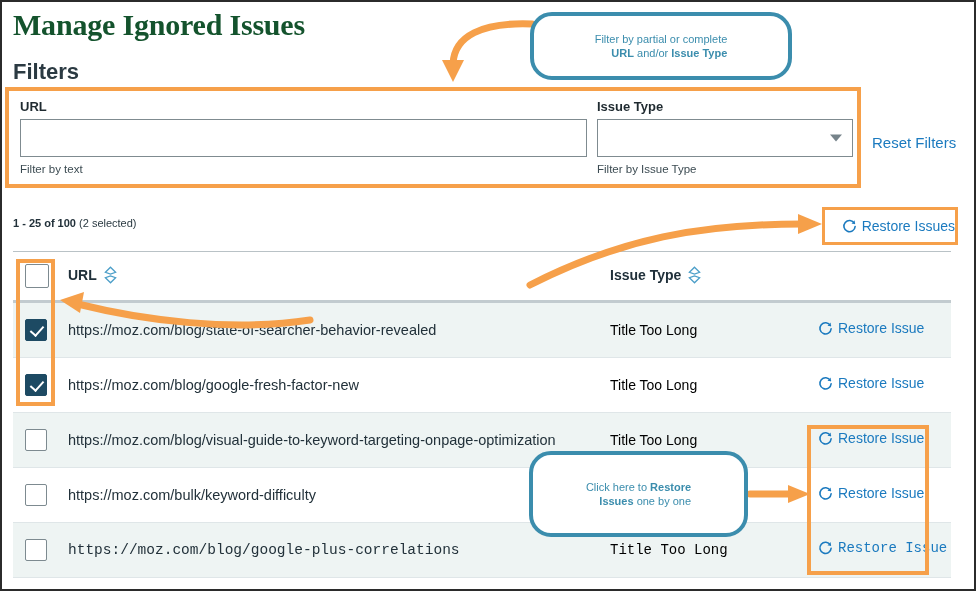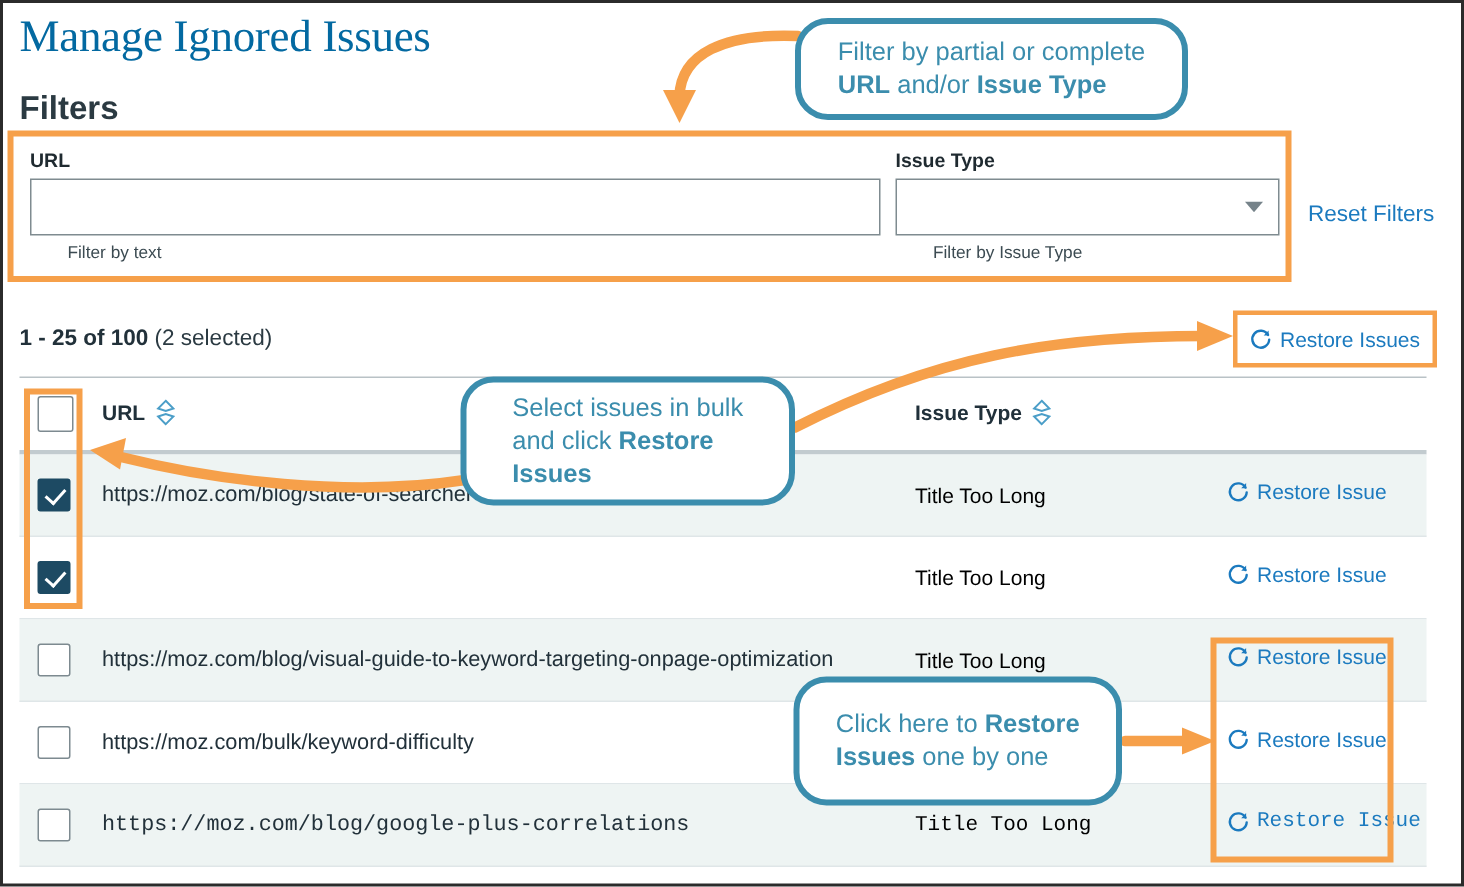--- a/index.html
+++ b/index.html
@@ -14,24 +14,24 @@
     position: absolute; left: 0; top: 0;
     width: 976px; height: 591px;
     border: 2px solid #2b2b2b;
     background: #ffffff;
     overflow: hidden;
   }
   
   .page-title {
     position: absolute; left: 11px; top: 6px;
     font-family: "Liberation Serif", serif;
-    font-weight: normal;
+    font-weight: bold;
     font-size: 30px;
     letter-spacing: -0.2px;
-    color: #0369a1;
+    color: #14532d;
     white-space: nowrap;
   }
   .filters-heading {
     position: absolute; left: 11px; top: 57px;
     font-size: 22px; font-weight: bold; color: #2b3a42;
   }
   
   .filters-box {
     position: absolute; left: 3px; top: 85px;
     width: 856px; height: 101px;
@@ -40,21 +40,20 @@
   }
   .field-label {
     position: absolute;
     font-size: 13px; font-weight: bold; color: #1f2a30;
     white-space: nowrap;
   }
   .field-help {
     position: absolute;
     font-size: 11.5px; color: #3c4b52;
     white-space: nowrap;
-    margin-left: 25px;
   }
   .url-label { left: 11px; top: 8px; }
   .url-input {
     position: absolute; left: 11px; top: 28px;
     width: 567px; height: 38px;
     border: 1px solid #7f8b90;
     background: #ffffff;
     font-size: 13px; color: #1f2a30;
     padding: 0 8px;
     outline: none;
@@ -80,33 +79,33 @@
 
   .reset-filters {
     position: absolute; left: 870px; top: 132px;
     font-size: 15px; color: #1b7abf;
     white-space: nowrap;
     cursor: pointer;
   }
   
   .result-count {
     position: absolute; left: 11px; top: 215px;
-    font-size: 15px; color: #22313a;
+    font-size: 11px; color: #22313a;
     white-space: nowrap;
   }
   .result-count .strong { font-weight: bold; }
   .result-count .sel { font-weight: normal; color: #2b3a42; }
 
   
   .bulk-box {
     position: absolute; left: 820px; top: 205px;
     width: 136px; height: 38px;
     border: 3px solid #f6a04a;
     background: #ffffff;
-    display: flex; align-items: center; justify-content: center;
+    display: flex; align-items: center; justify-content: flex-end;
     cursor: pointer;
   }
   .restore-link {
     display: inline-flex; align-items: center; gap: 5px;
     font-size: 14px; color: #1b7abf; white-space: nowrap;
     cursor: pointer;
   }
   .restore-link svg { display: block; }
   .tbl-rule-top {
     position: absolute; left: 11px; top: 249px;
@@ -192,23 +191,23 @@
   .hl-restorecol { left: 805px; top: 423px; width: 122px; height: 150px; }
 
   
   .callout {
     position: absolute;
     background: #ffffff;
     border: 4px solid #3b8dad;
     border-radius: 22px;
     color: #3b8dad;
     display: flex; align-items: center; justify-content: center;
-    text-align: left;
+    text-align: right;
     line-height: 1.28;
-    font-size: 17px;
+    font-size: 11px;
   }
   .callout b { font-weight: bold; }
   .co-1 { left: 528px; top: 10px;  width: 262px; height: 68px; }
   .co-2 { left: 305px; top: 249px; width: 223px; height: 86px; }
   .co-3 { left: 527px; top: 449px; width: 219px; height: 86px; }
 
   
   .arrows {
     position: absolute; left: 0; top: 0;
     width: 976px; height: 591px;
@@ -296,20 +295,21 @@
         </span>
         <span>Restore Issue</span>
       </span>
     </span>
   </div>
 
   <div class="row even" style="top:356px;">
     <span class="cb-cell">
       <span class="cbox checked"></span>
     </span>
+    <span class="url-cell">https://moz.com/blog/google-fresh-factor-new</span>
     <span class="type-cell">Title Too Long</span>
     <span class="act-cell">
       <span class="restore-link">
         <span>
           <svg width="15" height="15" viewBox="0 0 16 16" aria-hidden="true">
             <path d="M13.2 4.6A6 6 0 1 0 14 8" fill="none" stroke="#1b7abf" stroke-width="1.7" stroke-linecap="round"></path>
             <path d="M13.6 1.4 L13.6 5.0 L10.1 5.0 Z" fill="#1b7abf"></path>
           </svg>
         </span>
         <span>Restore Issue</span>
@@ -392,27 +392,20 @@
     <path d="M808 492 L 786 501 L 786 483 Z" fill="#f6a04a"></path>
   </svg>
 
   <div class="callout co-1">
     <div>
       <span>Filter by partial or complete</span><br>
       <b>URL</b><span> and/or </span><b>Issue Type</b>
     </div>
   </div>
 
-  <div class="callout co-2">
-    <div>
-      <span>Select issues in bulk</span><br>
-      <span>and click </span><b>Restore</b><br>
-      <b>Issues</b>
-    </div>
-  </div>
 
   <div class="callout co-3">
     <div>
       <span>Click here to </span><b>Restore</b><br>
       <b>Issues</b><span> one by one</span>
     </div>
   </div>
 
 </div>
 

